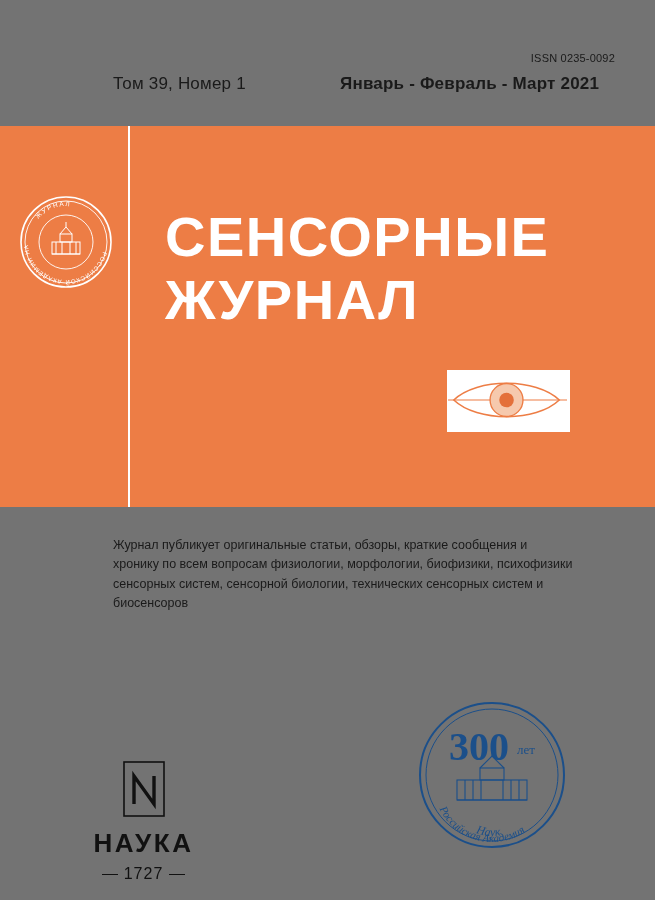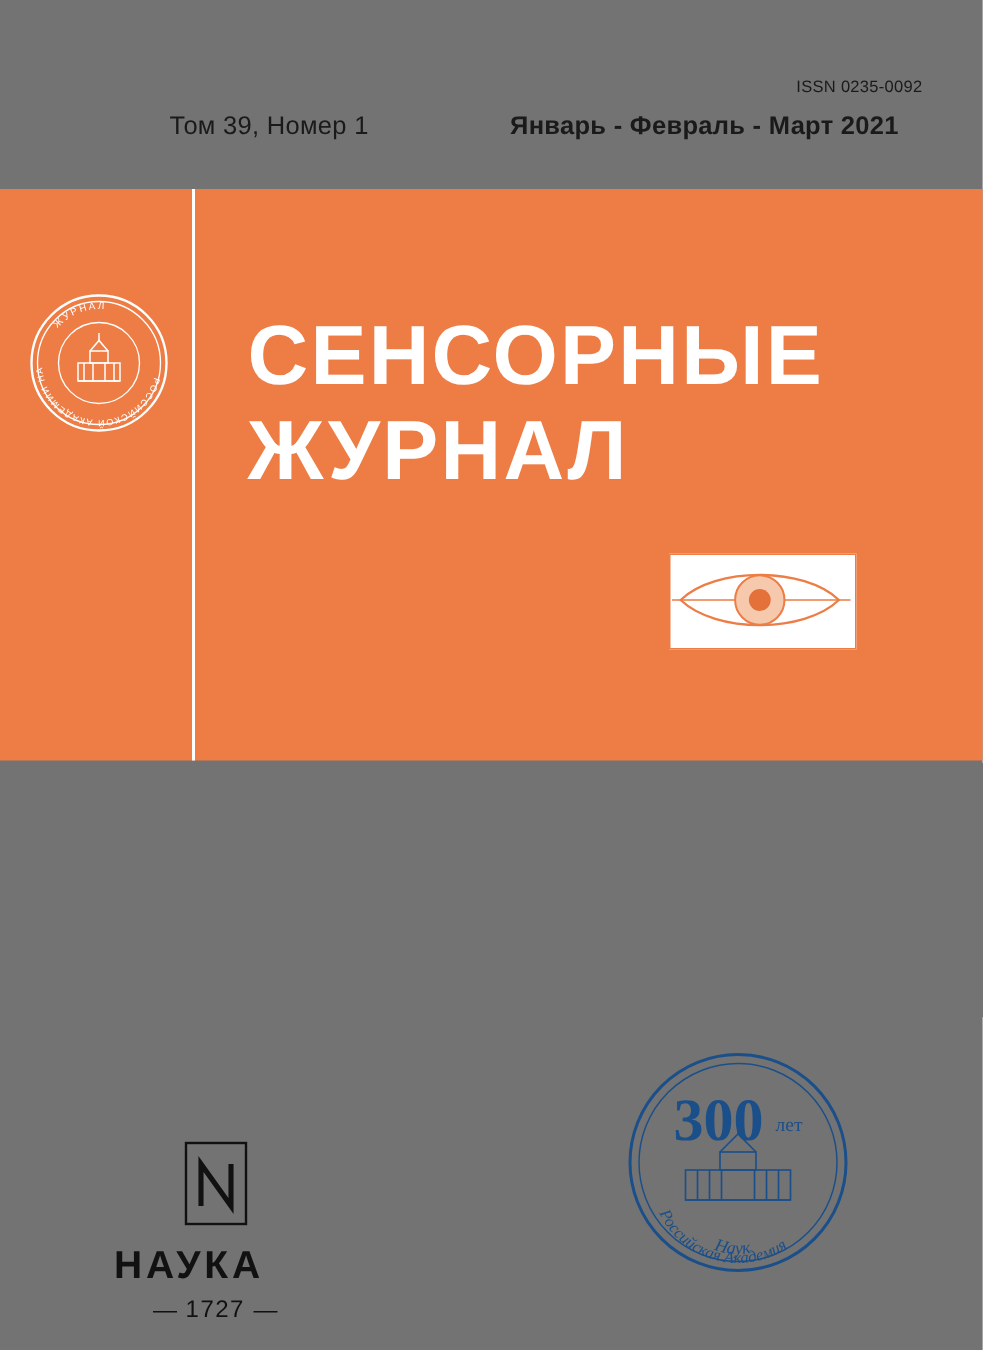--- a/index.html
+++ b/index.html
@@ -119,21 +119,21 @@
     height: 175px;
     text-decoration: underline;
   }
 
   
   .publisher {
     position: absolute;
     left: 76px;
     top: 760px;
     width: 135px;
-    text-align: left;
+    text-align: center;
   }
   .publisher-mark {
     width: 44px;
     height: 58px;
     margin: 0 auto 10px auto;
   }
   .publisher-name {
     font-size: 26px;
     font-weight: bold;
     letter-spacing: 2.5px;
@@ -205,20 +205,21 @@
 
   <div class="eye-box">
     <svg viewBox="0 0 123 62" width="121" height="60" aria-hidden="true">
       <path d="M6 31 C30 8, 91 8, 115 31 C91 54, 30 54, 6 31 Z" fill="none" stroke="#ed7d45" stroke-width="1.6"></path>
       <line x1="0" y1="31" x2="123" y2="31" stroke="#ed7d45" stroke-width="1.2"></line>
       <circle cx="60.5" cy="31" r="17" fill="#f6c9ad" stroke="#ed7d45" stroke-width="1.4"></circle>
       <circle cx="60.5" cy="31" r="7.5" fill="#e4703a"></circle>
     </svg>
   </div>
 
+  <div class="description">Журнал публикует оригинальные статьи, обзоры, краткие сообщения и хронику по всем вопросам физиологии, морфологии, биофизики, психофизики сенсорных систем, сенсорной биологии, технических сенсорных систем и биосенсоров</div>
 
   <div class="emblem300">
     <svg viewBox="0 0 175 175" width="175" height="175" aria-hidden="true">
       <defs>
         <path id="ribbon1" d="M 87,96 m -58,0 a 58,58 0 0 0 116,0" fill="none"></path>
         <path id="ribbon2" d="M 87,104 m -44,0 a 44,44 0 0 0 88,0" fill="none"></path>
       </defs>
       <circle cx="87" cy="87" r="72" fill="none" stroke="#1b4f8a" stroke-width="2"></circle>
       <circle cx="87" cy="87" r="66" fill="none" stroke="#1b4f8a" stroke-width="1"></circle>
       <text x="74" y="72" fill="#1b4f8a" font-size="40" font-weight="bold" font-family="Liberation Serif, serif" text-anchor="middle">300</text>

